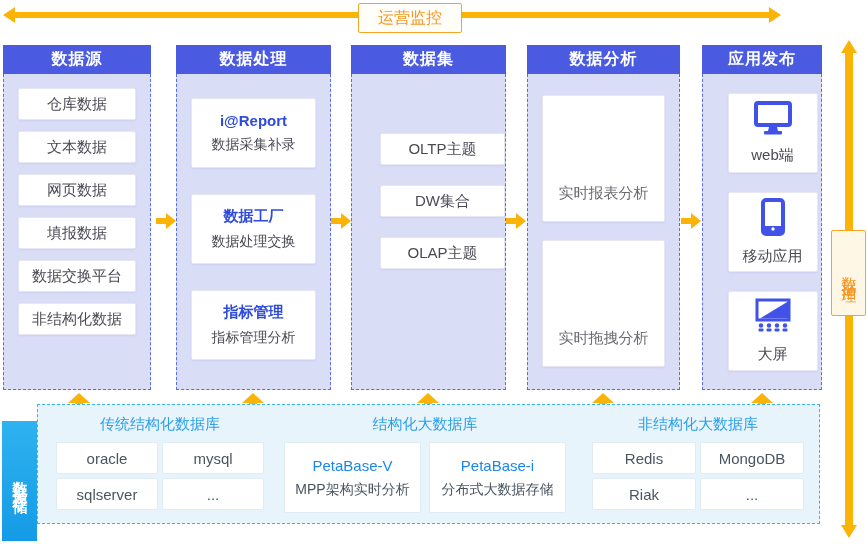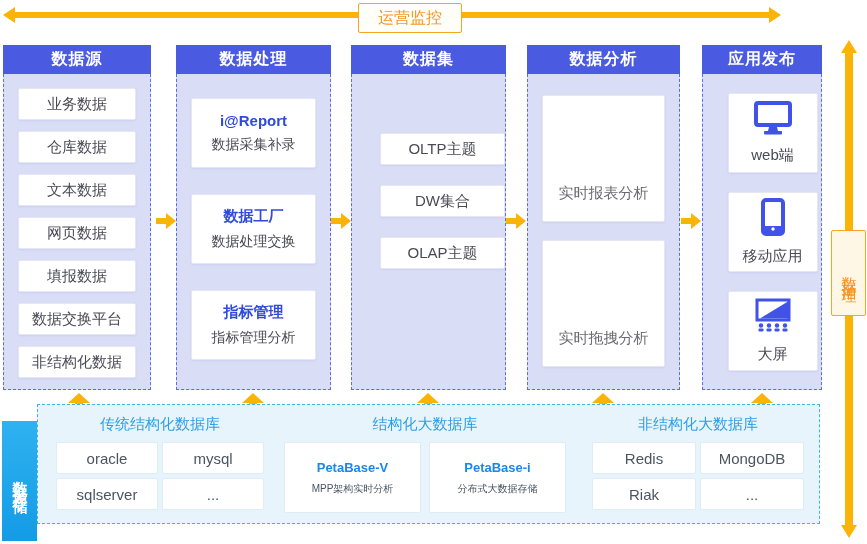--- a/index.html
+++ b/index.html
@@ -93,42 +93,41 @@
     background:var(--storage-bg);border:1px dashed var(--storage-border);}
   .s-group{position:absolute;top:9px;}
   .s-group .s-title{height:20px;line-height:20px;text-align:center;color:var(--storage-title);
     font-size:15px;margin-bottom:8px;}
   .s-grid{display:grid;grid-template-columns:1fr 1fr;gap:4px;}
   .s-cell{box-sizing:border-box;height:32px;background:#fff;border:1px solid #E0ECF5;border-radius:2px;
     display:flex;align-items:center;justify-content:center;font-size:15px;color:#4A5560;}
   .s-products{display:flex;gap:8px;}
   .s-product{box-sizing:border-box;flex:1;height:71px;background:#fff;border:1px solid #E0ECF5;border-radius:2px;
     display:flex;flex-direction:column;align-items:center;justify-content:center;gap:7px;}
-  .s-product .p-name{font-weight:bold;color:var(--petabase-blue);font-size:13px;}
-  .s-product .p-desc{font-size:10px;color:#4A5560;}
+  .s-product .p-name{font-weight:normal;color:var(--petabase-blue);font-size:15px;}
+  .s-product .p-desc{font-size:14px;color:#4A5560;}
   .g1{left:18px;width:208px;}
   .g2{left:246px;width:282px;}
   .g3{left:554px;width:212px;}
 </style>
 </head>
 <body>
 
 <div class="stage">
 
   <div class="ha">
     <span class="head-left"></span>
     <span class="shaft"></span>
     <span class="head-right"></span>
   </div>
   <div class="top-label">运营监控</div>
 
   <div class="col col-1">
     <div class="col-header">数据源</div>
     <div class="col-body">
-      <div class="cell h32">业务数据</div>
       <div class="cell h32">仓库数据</div>
       <div class="cell h32">文本数据</div>
       <div class="cell h32">网页数据</div>
       <div class="cell h32">填报数据</div>
       <div class="cell h32">数据交换平台</div>
       <div class="cell h32">非结构化数据</div>
     </div>
   </div>
 
   <div class="col col-2">

